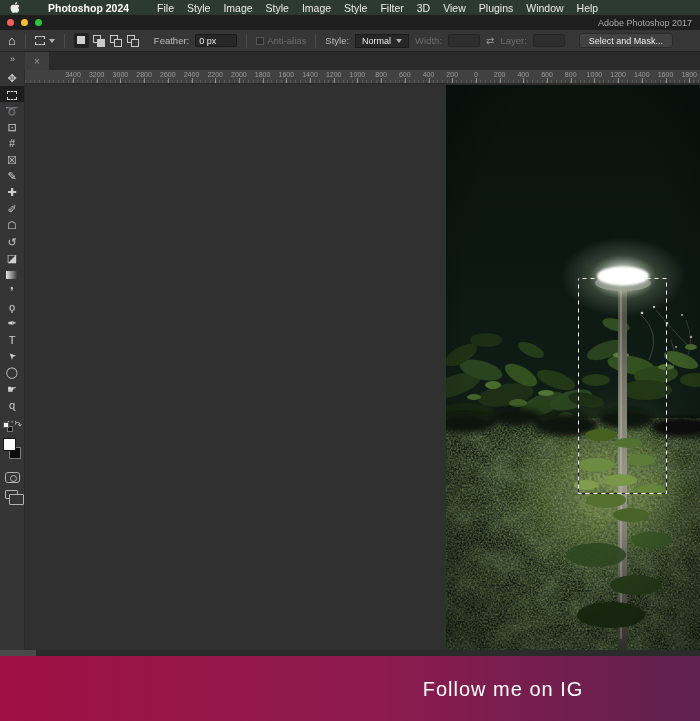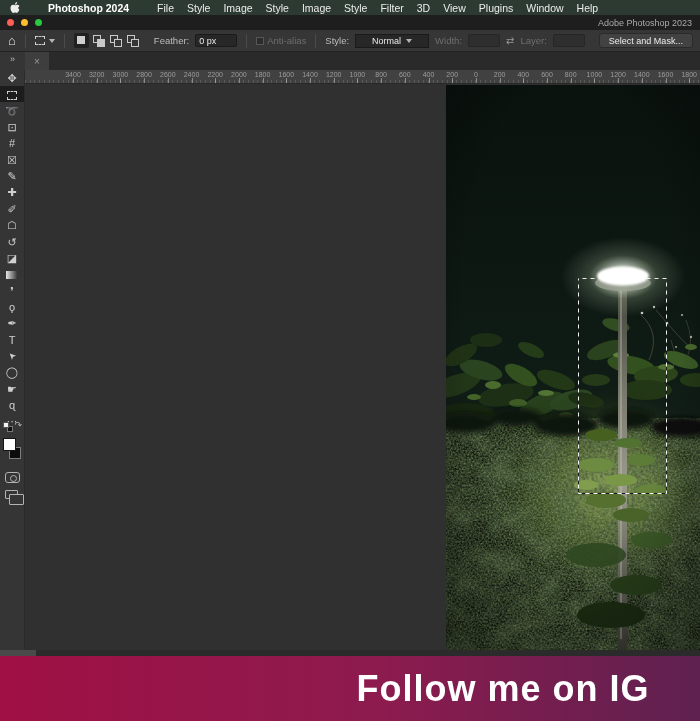--- a/index.html
+++ b/index.html
@@ -27,21 +27,21 @@
 .selmode.on{background:#212121}
 .s1{position:absolute;left:3px;top:3px;width:8px;height:8px;background:#cfcfcf}
 .s2a{position:absolute;left:2px;top:2px;width:8px;height:8px;border:1px solid #c9c9c9}
 .s2b{position:absolute;right:1px;bottom:1px;width:8px;height:8px;border:1px solid #c9c9c9;background:#363636}
 .s2b.f{background:#c9c9c9}
 .lbl{color:#bdbdbd;white-space:nowrap}
 .lbl.dis{color:#6e6e6e}
 .inp{width:42px;height:13px;background:#272727;border:1px solid #1a1a1a;border-radius:2px;color:#eaeaea;font-size:9px;padding:0 3px;font-family:"Liberation Sans",sans-serif}
 .inp.dis{width:32px;background:#2e2e2e;border-color:#262626}
 .cb{display:inline-block;width:8px;height:8px;border:1px solid #565656;background:#2c2c2c;margin-right:3px;vertical-align:-1px}
-.dd{min-width:50px;height:14px;background:#272727;border:1px solid #1a1a1a;border-radius:0;color:#eaeaea;display:flex;align-items:center;justify-content:space-between;gap:5px;padding:0 16px;font-size:9px}
+.dd{min-width:50px;height:14px;background:#272727;border:1px solid #1a1a1a;border-radius:0;color:#eaeaea;display:flex;align-items:center;justify-content:space-between;gap:5px;padding:0 6px;font-size:9px}
 .swap{color:#9a9a9a;font-size:10px}
 .smask{height:15px;background:#424242;border:1px solid #2a2a2a;border-radius:3px;color:#ececec;font-size:9px;padding:0 9px;display:flex;align-items:center;margin-left:8px;white-space:nowrap}
 
 .tab-bar{position:absolute;top:52px;left:0;width:700px;height:18px;background:#2a2a2a;z-index:20}
 .collapse{position:absolute;left:0;top:0;width:25px;height:18px;background:#353535;color:#b9b9b9;font-size:9px;text-align:center;line-height:14px}
 .doc-tab{position:absolute;left:25px;top:0;height:18px;background:#3e3e3e;color:#d4d4d4;font-size:9px;display:flex;align-items:center;gap:6px;padding:0 9px;white-space:nowrap}
 .tab-close{color:#9b9b9b;font-size:10px}
 
 .ruler{position:absolute;top:70px;left:25px;width:675px;height:14px;background:#414141;border-bottom:1px solid #282828;font-size:7px;color:#9d9d9d;z-index:15;overflow:hidden}
 .ruler::after{content:"";position:absolute;left:0;bottom:0;width:100%;height:3px;background:repeating-linear-gradient(90deg,rgba(255,255,255,.13) 0 1px,transparent 1px 4.74px)}
@@ -64,21 +64,21 @@
 .qmask::after{content:"";position:absolute;left:4px;top:2px;width:5px;height:5px;border:1px solid #b2b2b2;border-radius:50%}
 .smode-ic{position:absolute;left:5px;top:420px;width:13px;height:9px;border:1px solid #b2b2b2;border-radius:1px}
 .smode-ic::after{content:"";position:absolute;left:3px;top:3px;width:13px;height:9px;border:1px solid #b2b2b2;border-radius:1px;background:#353535}
 
 .canvas{position:absolute;left:25px;top:84px;width:675px;height:566px;background:#303030;z-index:5}
 .photo{position:absolute;left:421px;top:1px;width:254px;height:565px}
 .bottom-strip{position:absolute;top:650px;left:0;width:700px;height:6px;background:#2b2b2b;z-index:6}
 .strip-chip{position:absolute;left:0;top:0;width:36px;height:6px;background:#4a4a4a}
 
 .banner{position:absolute;top:656px;left:0;width:700px;height:65px;background:linear-gradient(90deg,#a01044 0%,#8c1b4e 55%,#5e2150 100%);z-index:40}
-.banner-text{position:absolute;left:503px;top:33px;transform:translate(-50%,-50%);color:#fff;font-size:36px;font-weight:700;letter-spacing:1px;white-space:nowrap}
+.banner-text{position:absolute;left:503px;top:33px;transform:translate(-50%,-50%);color:#fff;font-size:20px;font-weight:400;letter-spacing:1px;white-space:nowrap}
 </style>
 </head>
 <body>
 
 <div id="app">
 
   <div class="menu-bar">
     <span class="apple">
       <svg width="10" height="12" viewBox="0 0 10 12">
           <path d="M8.2 6.3c0-1.1.6-1.9 1.3-2.4-.5-.7-1.3-1.1-2.2-1.1-.9 0-1.4.5-2 .5-.6 0-1.2-.5-2-.5C1.7 2.8.5 4 .5 6c0 2.4 1.7 5 2.9 5 .6 0 .9-.4 1.7-.4.8 0 1 .4 1.7.4 1 0 2.3-2 2.6-3.4-.7-.3-1.2-1.2-1.2-2.3zM6.6 1.8c.4-.5.7-1.1.6-1.8-.6.1-1.3.5-1.7 1-.4.4-.7 1.1-.6 1.7.7 0 1.3-.4 1.7-.9z" fill="#ededed"></path>
@@ -98,21 +98,21 @@
         <span class="mi">Plugins</span>
         <span class="mi">Window</span>
         <span class="mi">Help</span>
       </span>
   </div>
 
   <div class="title-bar">
     <span class="tl c"></span>
     <span class="tl m"></span>
     <span class="tl z"></span>
-    <span class="win-title">Adobe Photoshop 2023</span>
+    <span class="win-title">Adobe Photoshop 2017</span>
   </div>
 
   <div class="options-bar">
     <span class="home">⌂</span>
     <span class="divider"></span>
     <span class="mtool">
       <span class="marq-box"></span>
       <span class="chev"></span>
     </span>
     <span class="divider"></span>

